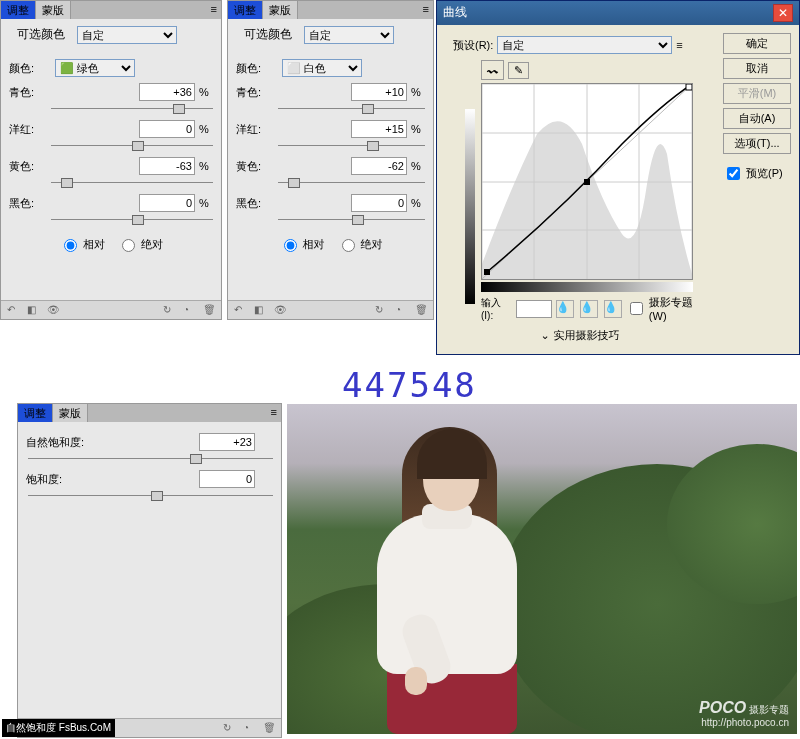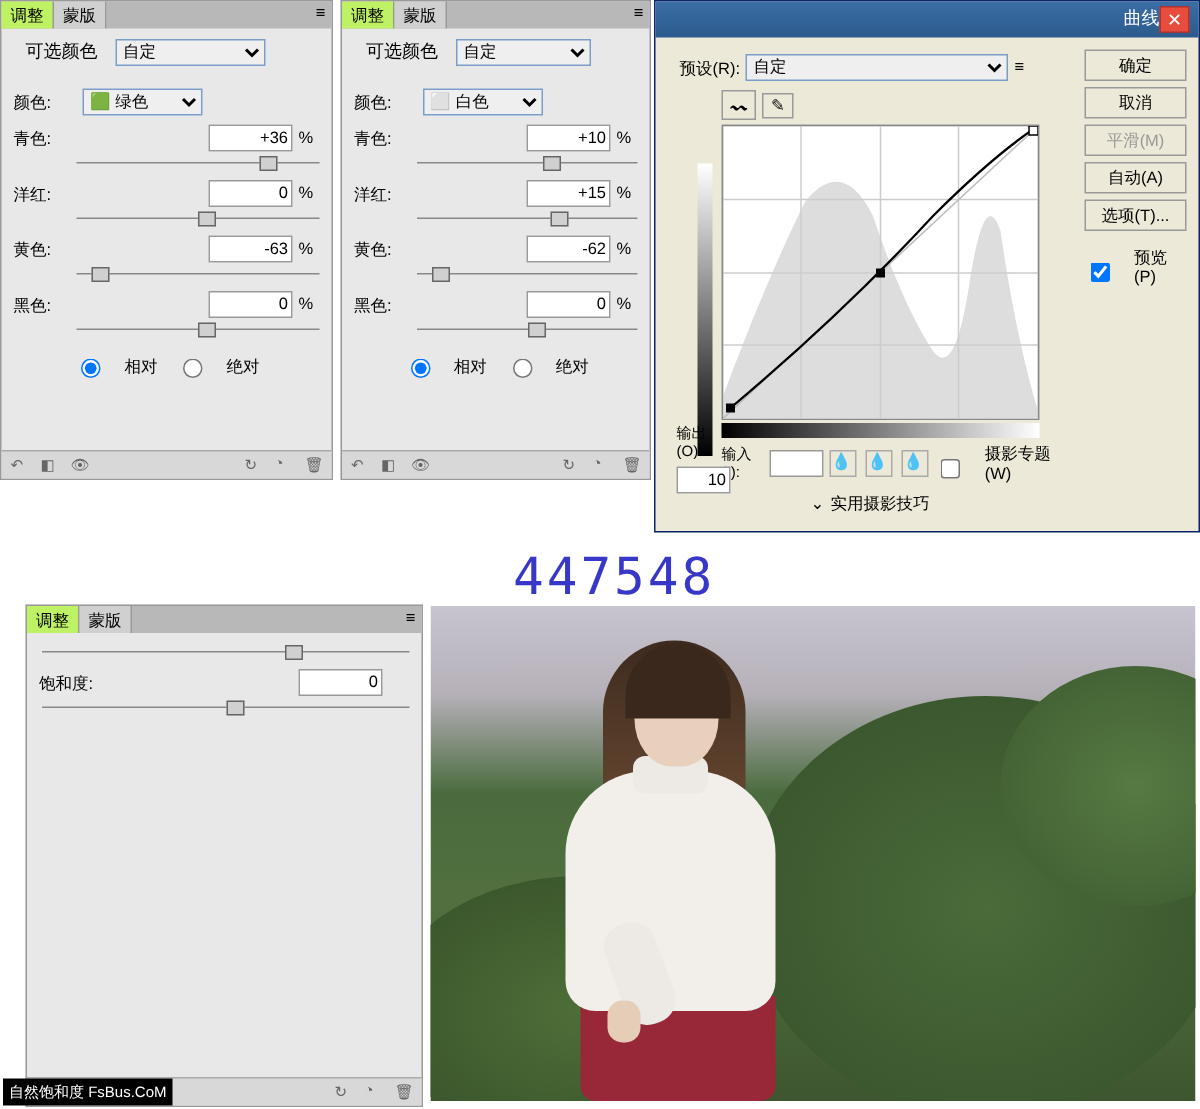--- a/index.html
+++ b/index.html
@@ -1,47 +1,47 @@
 <!DOCTYPE html>
 <html><head>
 <meta charset="utf-8">
 <style>
 body{margin:0;font-family:"Microsoft YaHei",Arial,sans-serif;font-size:11px;width:800px;height:739px;position:relative;background:#fff}
 .panel{position:absolute;background:#e8e8e8;border:1px solid #999}
 .tabs{display:flex;background:#b8b8b8;height:18px}
 .tab{padding:2px 6px;font-size:11px;background:#d0d0d0;border-right:1px solid #999}
-.tab.active{background:#bef264}
+.tab.active{background:#1d4ed8}
 .tabs-close{margin-left:auto;padding:2px 4px}
 .title{padding:4px 8px;font-size:12px}
 .row{display:flex;align-items:center;padding:3px 8px;gap:4px}
 .lbl{width:42px}
 select{font-size:11px;border:1px solid #7a9ec8;height:18px}
 input[type=text]{width:50px;height:16px;font-size:11px;text-align:right;border:1px solid #999;padding:0 2px}
 .pct{width:14px}
 .slider{height:10px;margin:0 8px 3px 50px;position:relative}
 .slider::before{content:"";position:absolute;top:4px;left:0;right:0;height:1px;background:#888}
 .knob{position:absolute;top:0;width:10px;height:8px;background:#d0d0d0;border:1px solid #666}
 .radiorow{display:flex;justify-content:center;gap:12px;padding:8px}
 .footer{background:#d8d8d8;border-top:1px solid #aaa;padding:3px 6px;display:flex;gap:8px}
 .footer span{width:12px;height:12px;font-size:10px;color:#666}
 
 .dialog{position:absolute;left:436px;top:0;width:362px;background:#ece9d8;border:1px solid #0a246a}
-.titlebar{background:linear-gradient(#3a6ea5,#2c5a8c);color:#fff;padding:3px 6px;display:flex;justify-content:flex-end;font-size:12px}
+.titlebar{background:linear-gradient(#3a6ea5,#2c5a8c);color:#fff;padding:3px 6px;display:flex;justify-content:space-between;font-size:12px}
 .closebox{background:#e74c3c;color:#fff;width:18px;height:16px;text-align:center;line-height:16px;border:1px solid #a33}
 .dbody{padding:8px;display:flex;gap:8px}
 .dleft{flex:1}
 .btncol{display:flex;flex-direction:column;gap:4px;width:68px}
 .btn{background:#ece9d8;border:1px solid #999;padding:2px 4px;font-size:11px;text-align:center}
 .graph{width:210px;height:195px;background:#fff;border:1px solid #888;position:relative;margin-left:36px}
 .histo{position:absolute;left:0;bottom:0;width:100%;height:100%}
 .grad{height:10px;margin-left:36px;width:212px;background:linear-gradient(90deg,#000,#fff);margin-top:2px}
 .gradv{width:10px;height:195px;background:linear-gradient(0deg,#000,#fff);position:absolute;left:20px;top:76px}
 .eyedrops{display:flex;gap:6px;float:right}
 .eyedrops span{width:16px;height:16px;border:1px solid #aaa;display:inline-block}
-.chk{display:flex;align-items:flex-end;gap:13px;font-size:11px}
+.chk{display:flex;align-items:center;gap:3px;font-size:11px}
 
 .photo{position:absolute;left:287px;top:404px;width:510px;height:330px;overflow:hidden}
 .photo-bg{width:100%;height:100%;background:linear-gradient(180deg,#c8c4cf 0%,#b5b0b8 18%,#4a6b3e 38%,#52703f 60%,#3e5630 100%);position:relative}
 .bush{position:absolute;border-radius:50%}
 .wm{position:absolute;right:8px;bottom:6px;color:rgba(255,255,255,0.85);font-size:10px;text-align:right}
 .wm b{font-size:16px;font-style:italic}
 .topmark{position:absolute;left:342px;top:365px;font-family:monospace;font-size:34px;color:#3838c8;letter-spacing:2px}
 .botmark{position:absolute;left:2px;bottom:2px;background:#000;color:#fff;font-size:10px;padding:2px 4px}
 .person{position:absolute;left:60px;top:15px;width:190px;height:315px}
 .sweater{position:absolute;left:30px;top:95px;width:140px;height:160px;background:#f2efeb;border-radius:55px 55px 20px 20px}
@@ -229,24 +229,20 @@
             <line x1="0" y1="49" x2="210" y2="49" stroke="#ccc"></line>
             <line x1="0" y1="98" x2="210" y2="98" stroke="#ccc"></line>
             <line x1="0" y1="146" x2="210" y2="146" stroke="#ccc"></line>
           <line x1="0" y1="195" x2="210" y2="0" stroke="#bbb"></line>
           <path d="M5 188 Q80 125 140 60 Q180 20 210 0" stroke="#000" fill="none" stroke-width="1.5"></path>
           <rect x="2" y="185" width="6" height="6" fill="#000"></rect>
             <rect x="102" y="95" width="6" height="6" fill="#000"></rect>
             <rect x="204" y="0" width="6" height="6" fill="#fff" stroke="#000"></rect>
         </svg>
       </div>
-      <div class="row" style="position:absolute;left:-2px;top:246px;flex-direction:column;align-items:flex-start;width:36px">
-        <span style="font-size:10px">输出(O):</span>
-        <input type="text" style="width: 30px;" value="10">
-      </div>
       <div class="grad"></div>
       <div class="row" style="padding-left:36px">
           <span style="font-size:10px">输入(I):</span>
         <input type="text" style="width: 30px;">
         <div class="eyedrops">
             <span>💧</span>
             <span>💧</span>
             <span>💧</span>
           </div>
         <label class="chk">
@@ -273,20 +269,26 @@
   </div>
 </div>
 
 <div class="panel" style="left:17px;top:403px;width:263px;height:333px">
   <div class="tabs">
     <div class="tab active">调整</div>
     <div class="tab">蒙版</div>
     <div class="tabs-close">≡</div>
   </div>
   <div id="p3s" style="margin-top:8px">
+      <div class="row">
+        <span class="lbl" style="width:72px">自然饱和度:</span>
+        <span style="flex:1"></span>
+        <input type="text" value="+23" style="">
+        <span class="pct"></span>
+      </div>
       <div class="slider" style="margin-left:10px">
         <div class="knob" style="left:66.1%"></div>
       </div>
       <div class="row">
         <span class="lbl" style="width:72px">饱和度:</span>
         <span style="flex:1"></span>
         <input type="text" value="0" style="">
         <span class="pct"></span>
       </div>
       <div class="slider" style="margin-left:10px">
@@ -311,17 +313,18 @@
     <div class="person">
       <div class="hair"></div>
       <div class="skirt"></div>
       <div class="sweater"></div>
       <div class="collar"></div>
       <div class="arm"></div>
       <div class="hand"></div>
       <div class="head"></div>
       <div class="hairf"></div>
     </div>
+    <div class="wm"><b>POCO</b> <span>摄影专题</span><br><span>http://photo.poco.cn</span></div>
   </div>
 </div>
 
 <div class="topmark">447548</div>
 <div class="botmark">自然饱和度 FsBus.CoM</div>
 
 </body></html>

